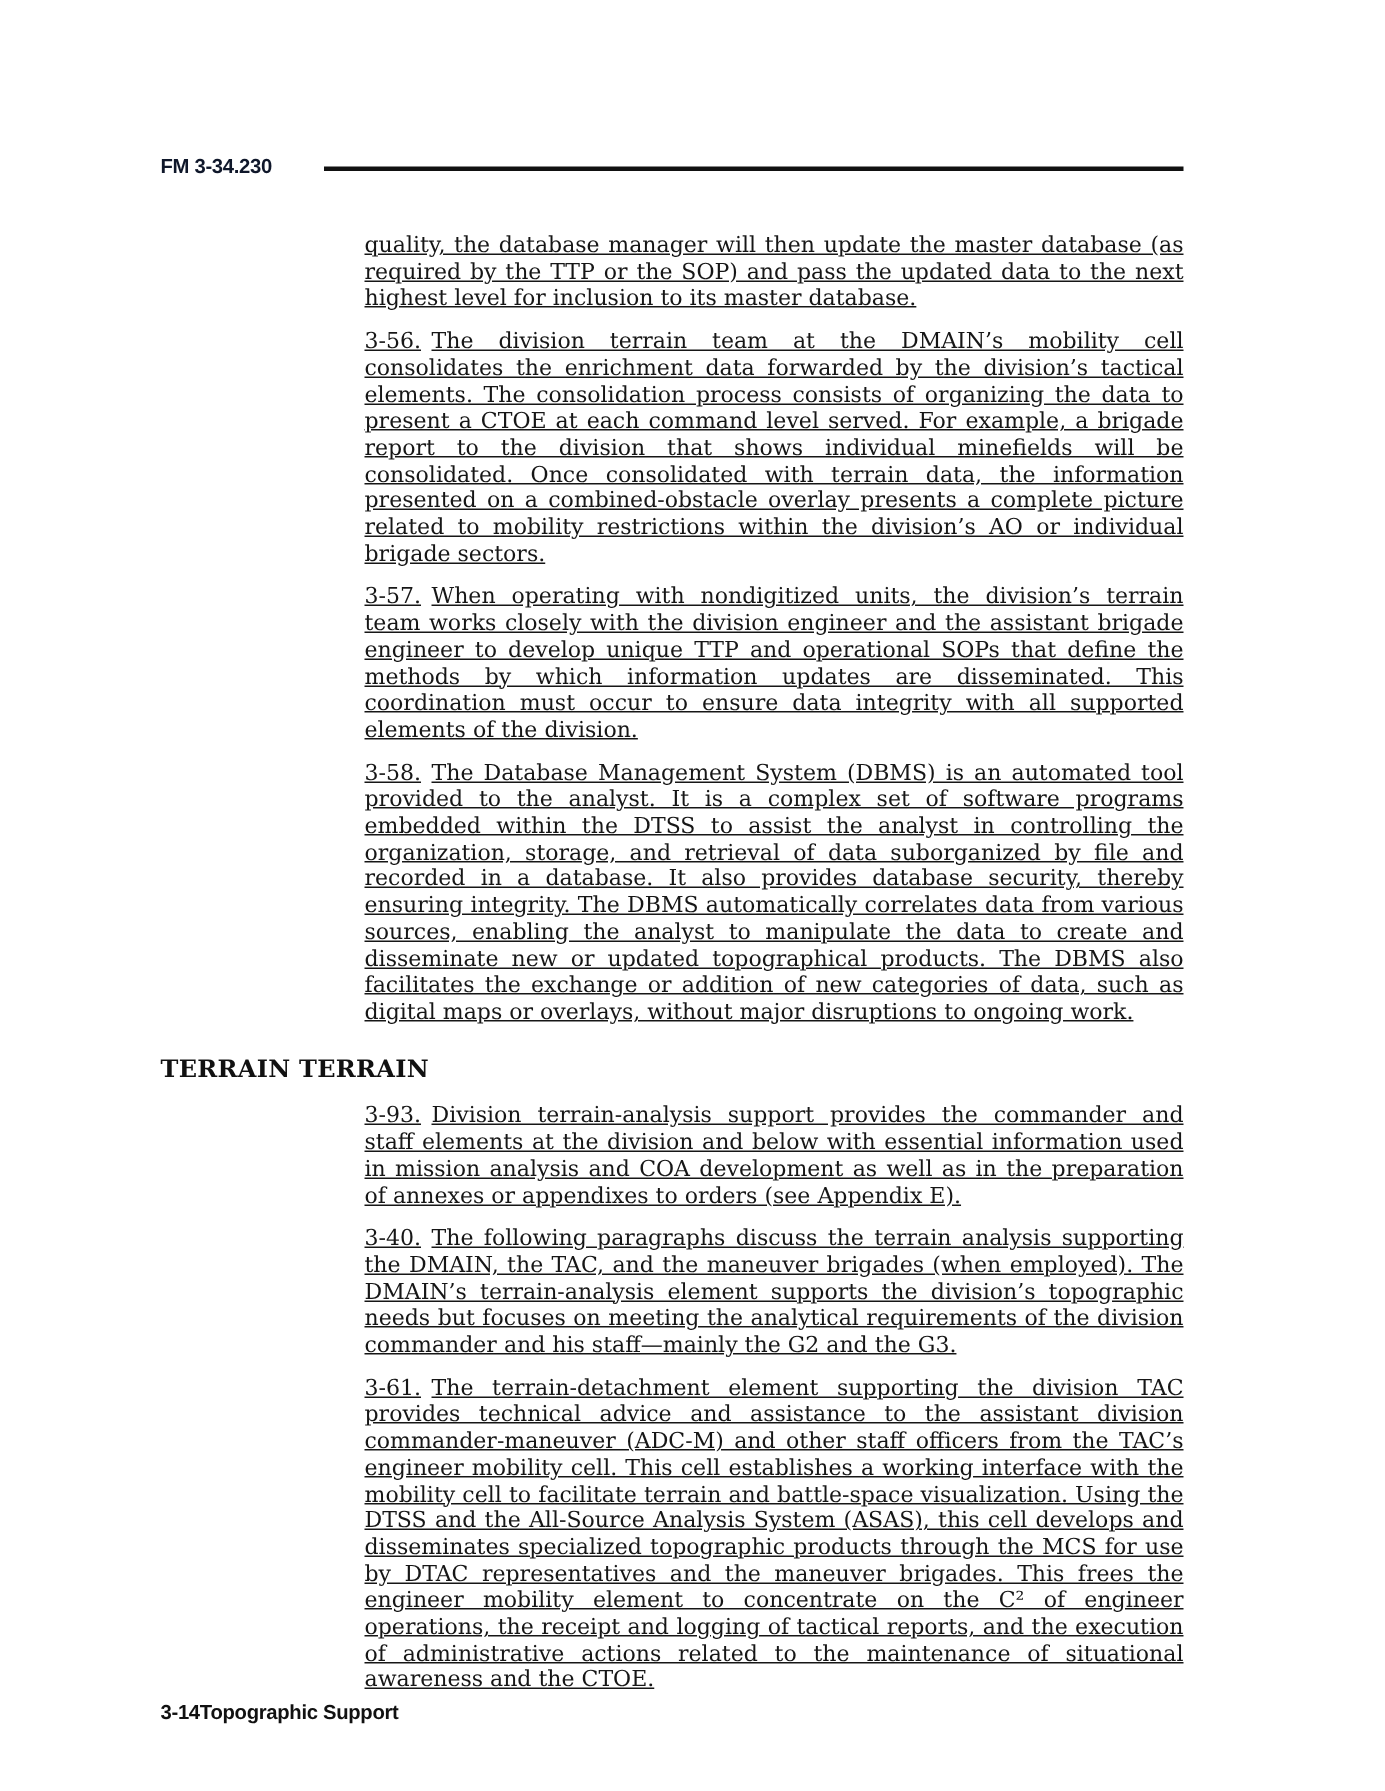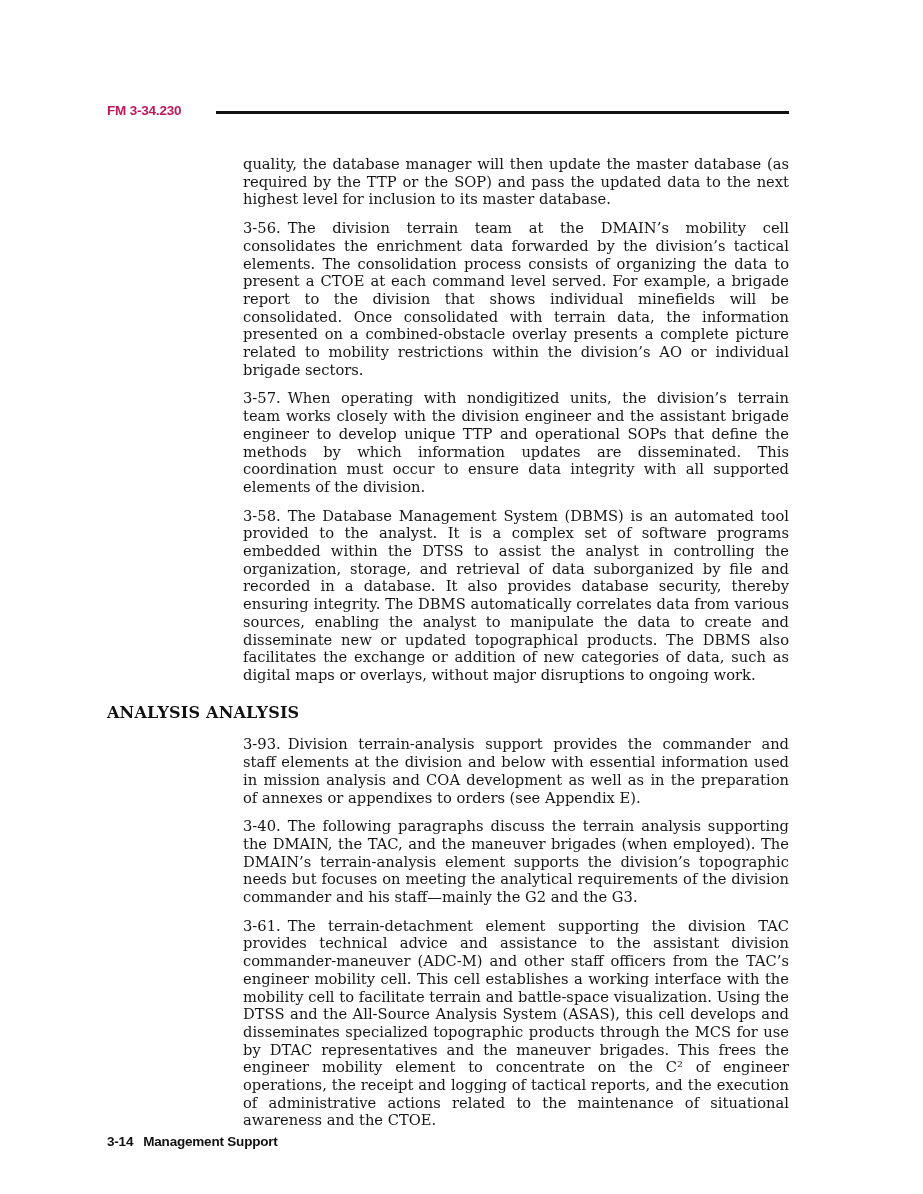--- a/index.html
+++ b/index.html
@@ -18,21 +18,21 @@
   }
   
   .doc-id {
     position: absolute;
     left: 107px;
     top: 103px;
     font-family: "Liberation Sans", sans-serif;
     font-weight: bold;
     font-size: 13.5px;
     letter-spacing: -0.2px;
-    color: #be185d;
+    color: #0f172a;
     white-space: nowrap;
   }
   .header-rule {
     position: absolute;
     left: 216px;
     top: 111px;
     width: 573px;
     height: 3px;
     background: #111;
   }
@@ -43,20 +43,21 @@
     top: 155px;
     width: 546px;
     font-family: "DejaVu Serif", serif;
     font-size: 14.7px;
     line-height: 17.7px;
     text-align: justify;
     color: #161616;
   }
   .para {
     margin: 0 0 11px 0;
+    text-decoration: underline;
   }
   .para-num {
     margin-right: 7px;
   }
   .section-heading {
     margin: 20px 0 14px -136px; 
     font-family: "DejaVu Serif", serif;
     font-weight: bold;
     font-size: 16px;
     letter-spacing: 0.2px;
@@ -69,21 +70,20 @@
     left: 107px;
     top: 1134px;
     font-family: "Liberation Sans", sans-serif;
     font-weight: bold;
     font-size: 13.5px;
     letter-spacing: -0.2px;
     color: #111;
     white-space: nowrap;
   }
   .footer-page-number {
-    margin-right: 10px;
   }
 </style>
 </head>
 <body>
 
 <div class="page">
 
   <span class="doc-id">FM 3-34.230</span>
   <span class="header-rule"></span>
 
@@ -96,33 +96,33 @@
     </p>
 
     <p class="para">
       <span class="para-num">3-57.</span><span>When operating with nondigitized units, the division’s terrain team works closely with the division engineer and the assistant brigade engineer to develop unique TTP and operational SOPs that define the methods by which information updates are disseminated. This coordination must occur to ensure data integrity with all supported elements of the division.</span>
     </p>
 
     <p class="para">
       <span class="para-num">3-58.</span><span>The Database Management System (DBMS) is an automated tool provided to the analyst. It is a complex set of software programs embedded within the DTSS to assist the analyst in controlling the organization, storage, and retrieval of data suborganized by file and recorded in a database. It also provides database security, thereby ensuring integrity. The DBMS automatically correlates data from various sources, enabling the analyst to manipulate the data to create and disseminate new or updated topographical products. The DBMS also facilitates the exchange or addition of new categories of data, such as digital maps or overlays, without major disruptions to ongoing work.</span>
     </p>
 
-    <h2 class="section-heading">ANALYSIS ANALYSIS</h2>
+    <h2 class="section-heading">TERRAIN TERRAIN</h2>
 
     <p class="para">
       <span class="para-num">3-93.</span><span>Division terrain-analysis support provides the commander and staff elements at the division and below with essential information used in mission analysis and COA development as well as in the preparation of annexes or appendixes to orders (see Appendix E).</span>
     </p>
 
     <p class="para">
       <span class="para-num">3-40.</span><span>The following paragraphs discuss the terrain analysis supporting the DMAIN, the TAC, and the maneuver brigades (when employed). The DMAIN’s terrain-analysis element supports the division’s topographic needs but focuses on meeting the analytical requirements of the division commander and his staff—mainly the G2 and the G3.</span>
     </p>
 
     <p class="para">
       <span class="para-num">3-61.</span><span>The terrain-detachment element supporting the division TAC provides technical advice and assistance to the assistant division commander-maneuver (ADC-M) and other staff officers from the TAC’s engineer mobility cell. This cell establishes a working interface with the mobility cell to facilitate terrain and battle-space visualization. Using the DTSS and the All-Source Analysis System (ASAS), this cell develops and disseminates specialized topographic products through the MCS for use by DTAC representatives and the maneuver brigades. This frees the engineer mobility element to concentrate on the C² of engineer operations, the receipt and logging of tactical reports, and the execution of administrative actions related to the maintenance of situational awareness and the CTOE.</span>
     </p>
 
   </div>
 
   <div class="page-footer">
-    <span class="footer-page-number">3-14</span><span>Management Support</span>
+    <span class="footer-page-number">3-14</span><span>Topographic Support</span>
   </div>
 
 </div>
 
 </body></html>

